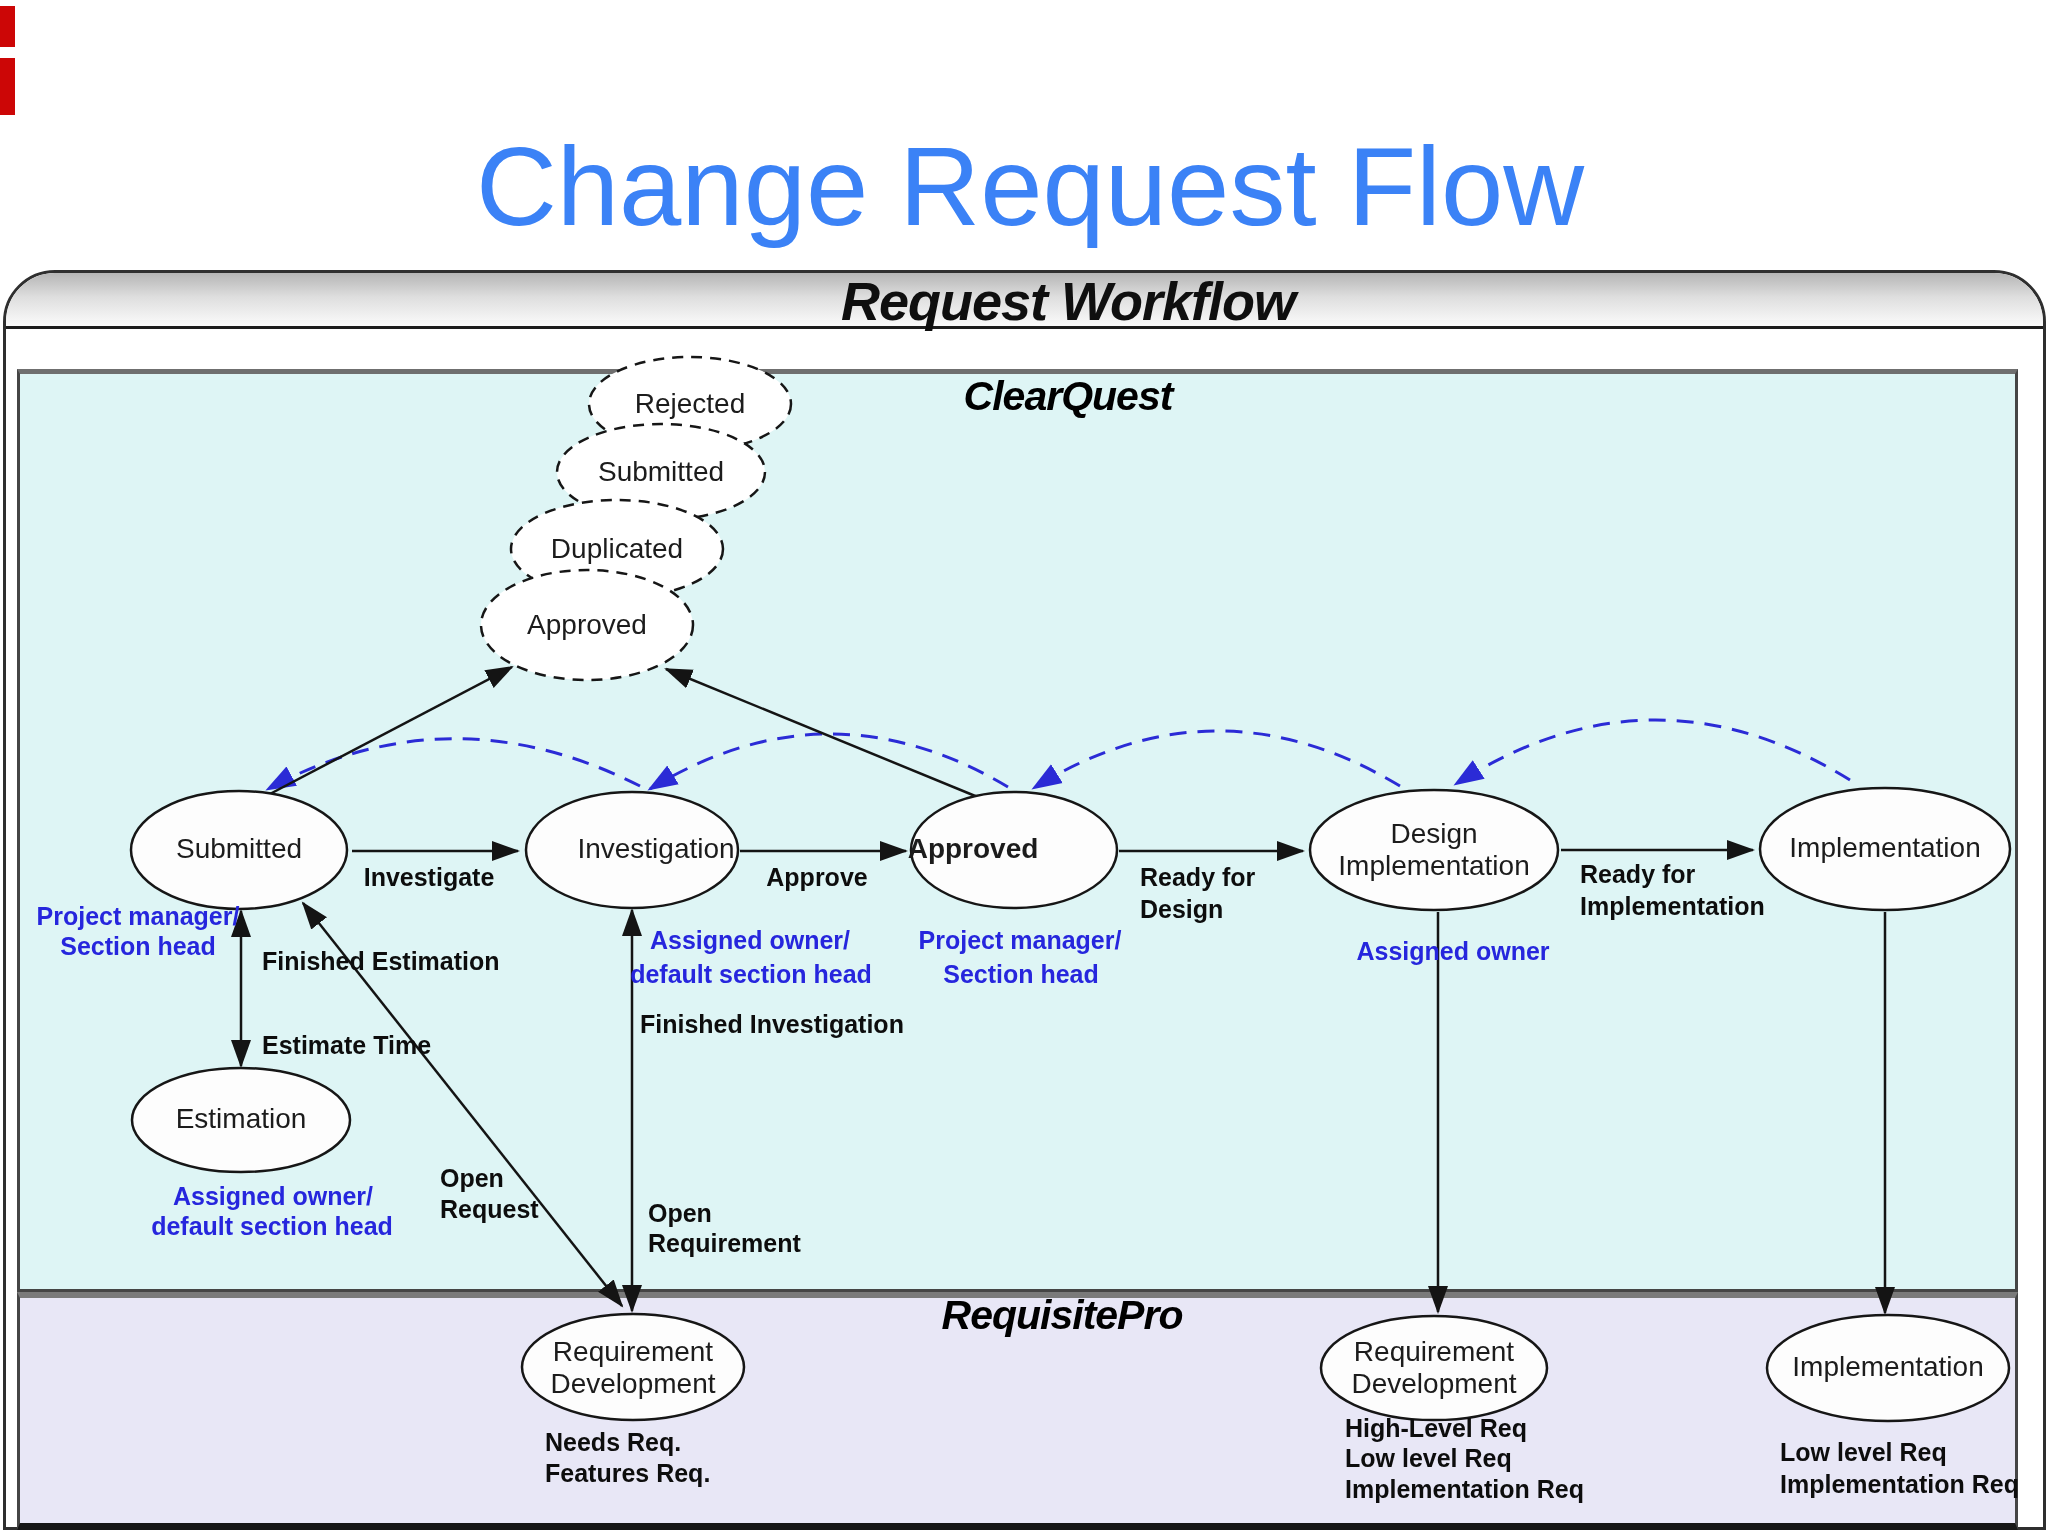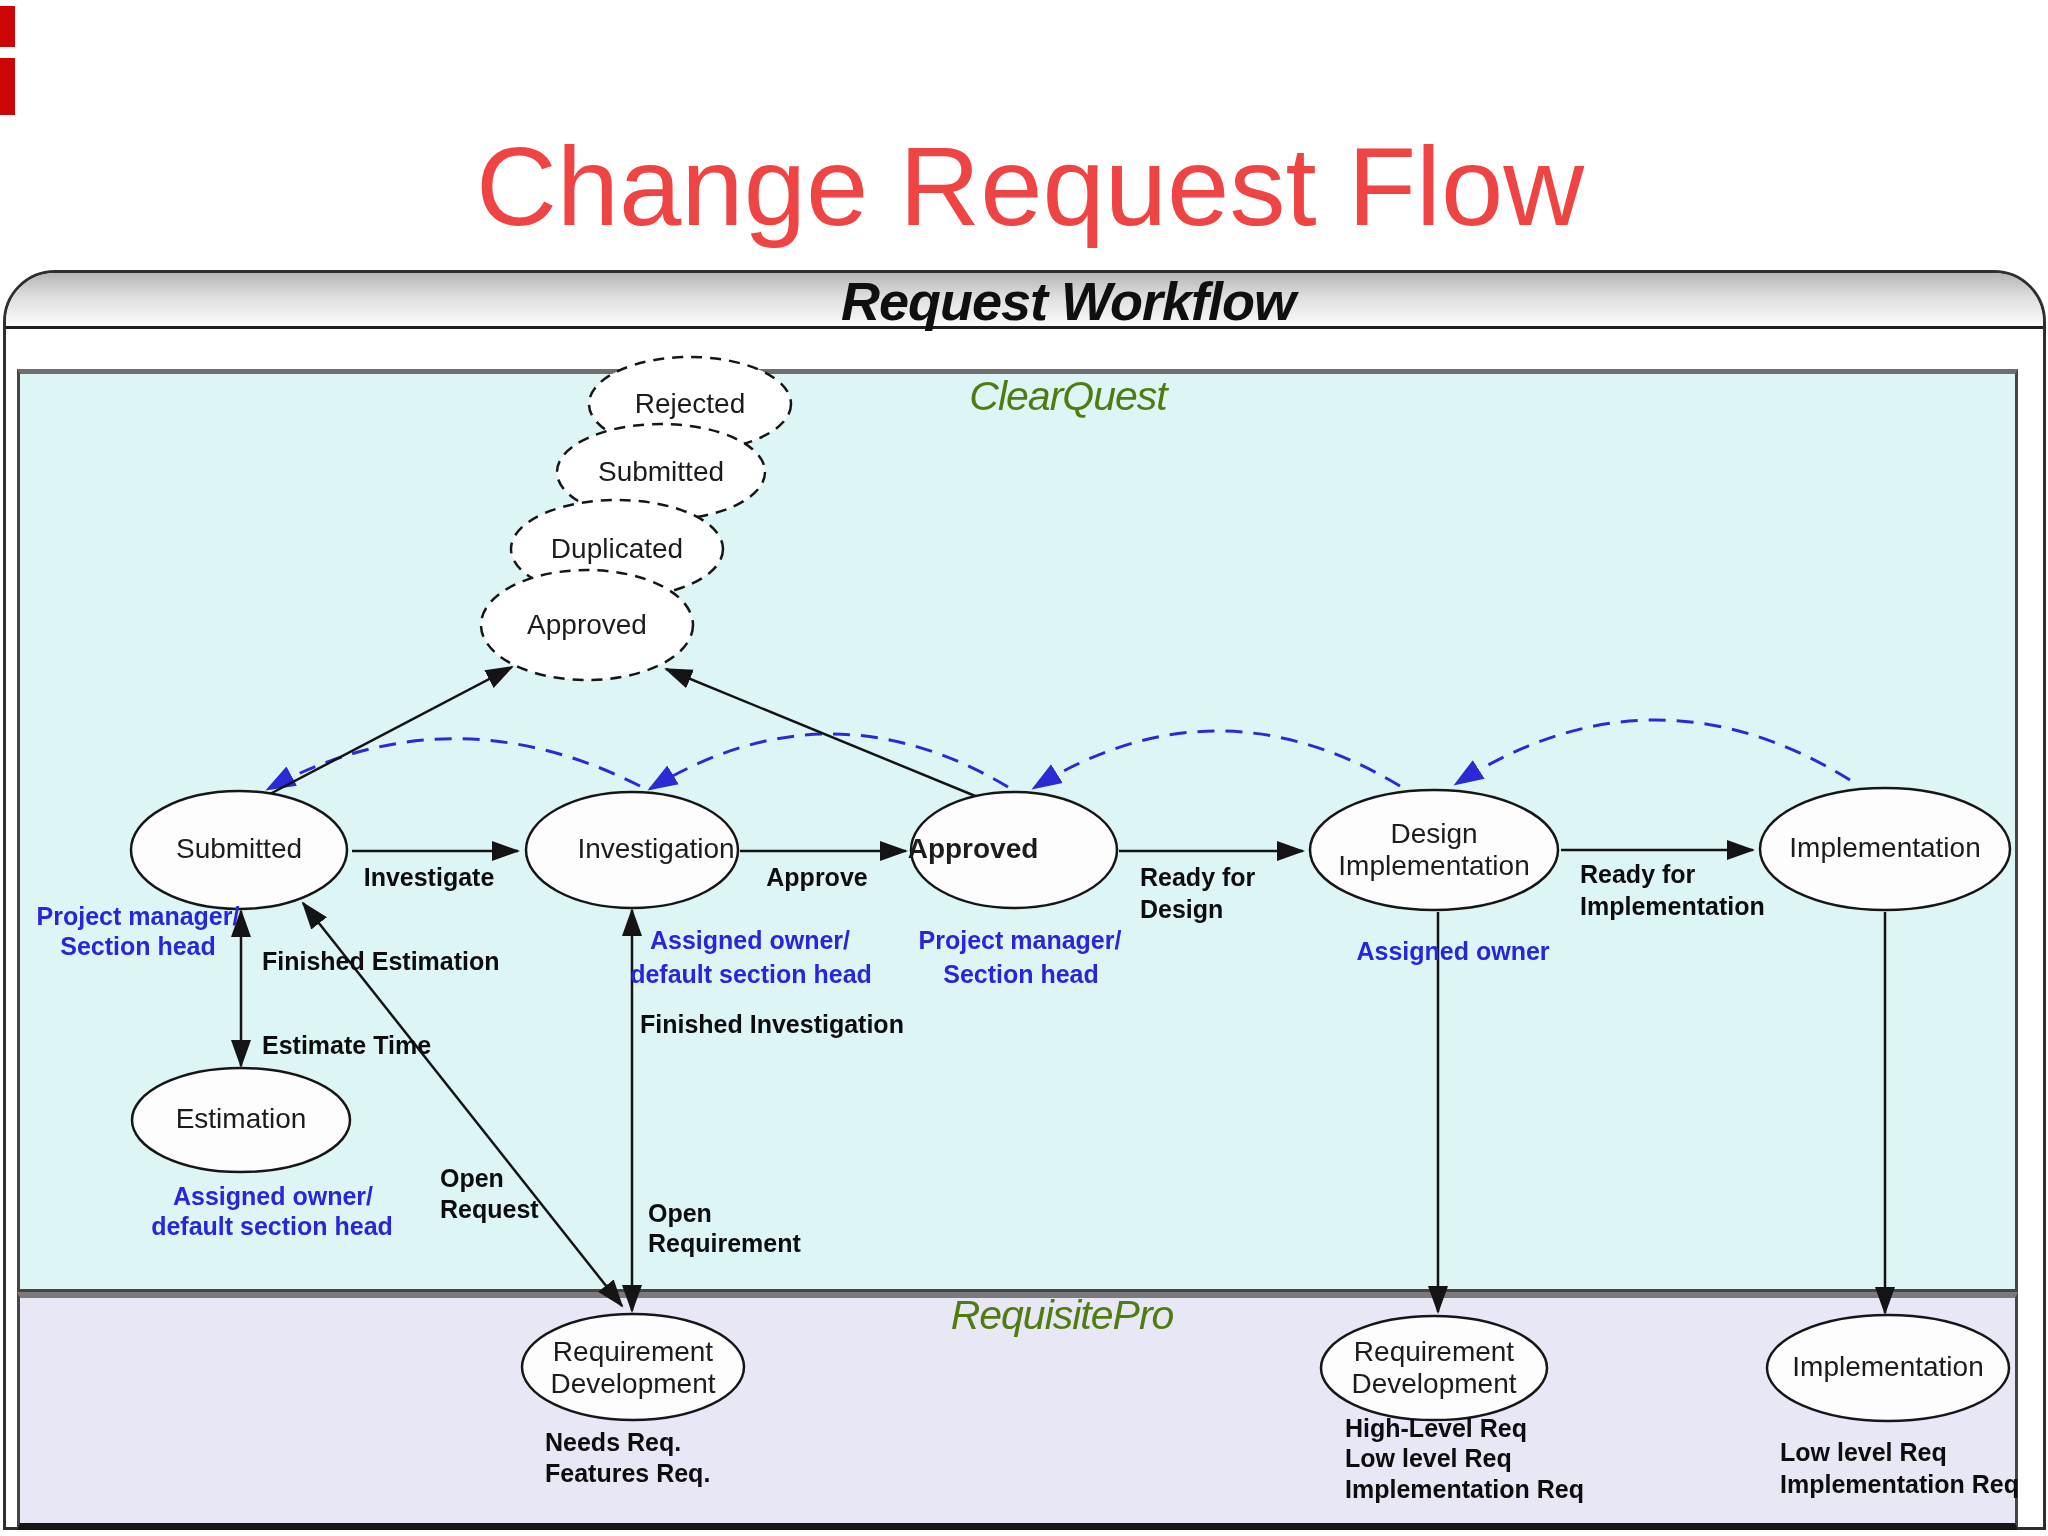--- a/index.html
+++ b/index.html
@@ -6,22 +6,22 @@
   body{width:2048px;height:1536px;position:relative;overflow:hidden;
        font-family:"Liberation Sans","DejaVu Sans",sans-serif;}
   .abs{position:absolute;}
   
   .c{position:absolute;transform:translate(-50%,-50%);white-space:nowrap;}
   
   .l{position:absolute;transform:translateY(-50%);white-space:nowrap;}
   .node{font-size:28px;color:#1c1c1c;}
   .bold{font-size:25px;font-weight:bold;color:#0d0d0d;}
   .blue{font-size:25px;font-weight:bold;color:#2626dd;}
-  .sec{font-size:41px;font-weight:normal;font-style:italic;color:#4d7c0f;letter-spacing:-1px;}
-  .slide-title{font-size:112px;color:#ef4444;}
+  .sec{font-size:41px;font-weight:bold;font-style:italic;color:#000000;letter-spacing:-1px;}
+  .slide-title{font-size:112px;color:#3b82f6;}
   .panel-head-label{font-size:54px;font-weight:bold;font-style:italic;color:#0f0f0f;letter-spacing:-1px;}
   .panel{left:3px;top:270px;width:2043px;height:1260px;border:3px solid #2f2f2f;
          border-radius:52px 52px 0 0;background:#fff;box-sizing:border-box;}
   .panel-head{position:absolute;left:0;top:0;width:100%;height:56px;box-sizing:border-box;
          border-bottom:3px solid #1d1d1d;border-radius:49px 49px 0 0;
          background:linear-gradient(180deg,#b5b5b5 0%,#dedede 45%,#fbfbfb 100%);}
   .cq{left:17px;top:369px;width:2001px;height:923px;background:#def5f5;box-sizing:border-box;
       border:3px solid #454545;border-top:5px solid #6f6f6f;}
   .rp{left:17px;top:1292px;width:2001px;height:238px;background:#e8e7f6;box-sizing:border-box;
       border:3px solid #454545;border-top:6px solid #7a7a7a;border-bottom:7px solid #161616;}

